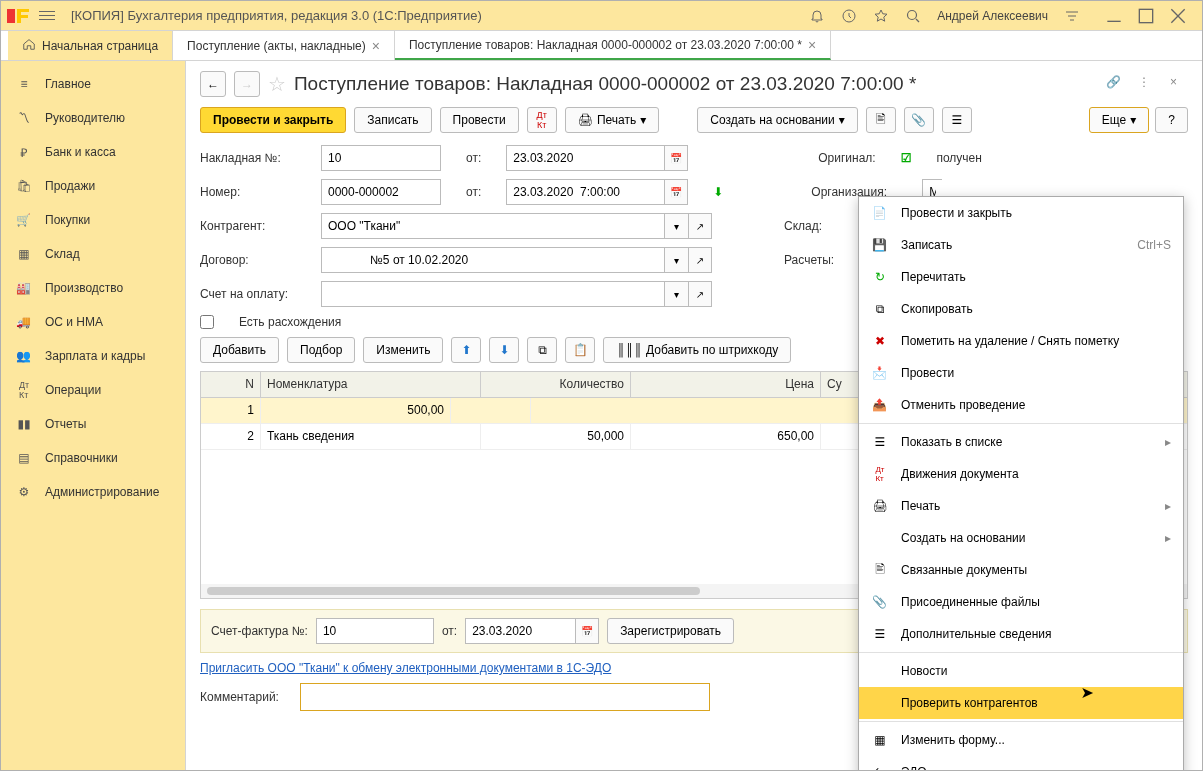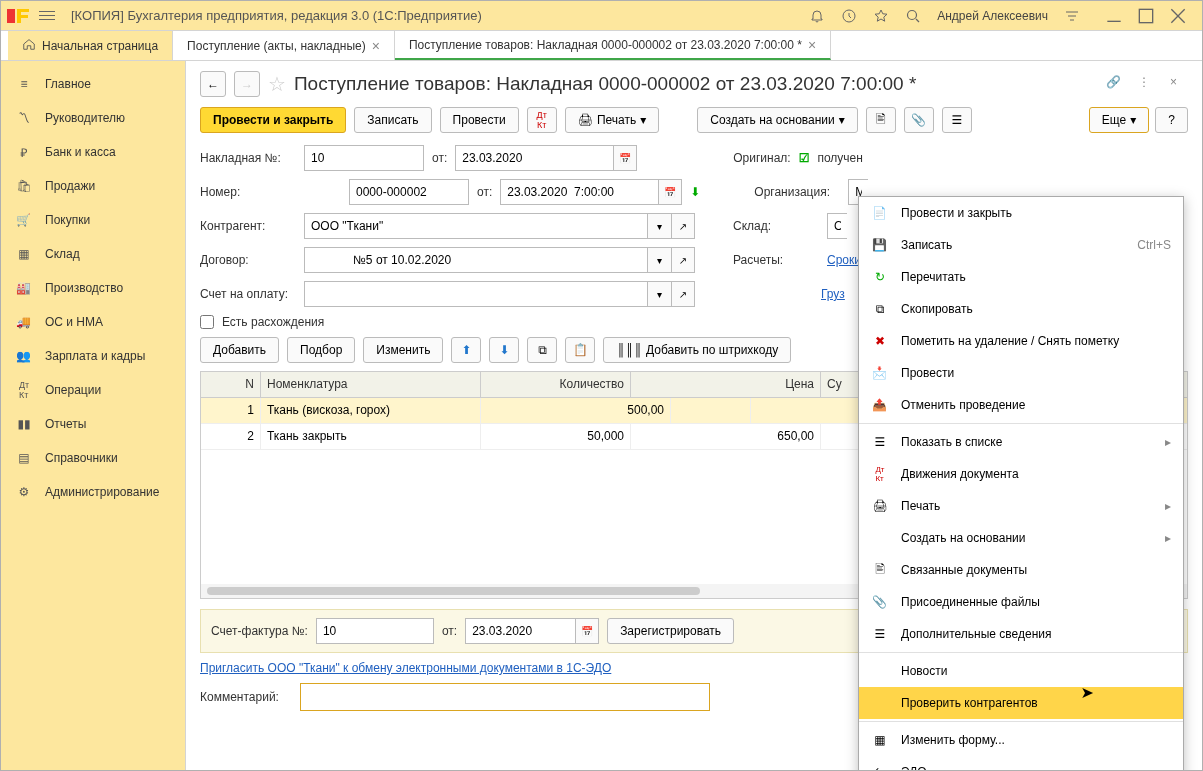--- a/index.html
+++ b/index.html
@@ -38,21 +38,21 @@
   .header-icons { margin-left: auto; display: flex; gap: 14px; align-items: center; }
   .hicon { width:18px; height:18px; cursor: pointer; color:#888;}
 
   .toolbar { display: flex; align-items: center; gap: 8px; margin-bottom: 12px; }
   .btn { height: 26px; padding: 0 12px; border: 1px solid #bbb; background: #fafafa; border-radius: 3px; cursor: pointer; font-size: 12px; display:flex; align-items:center; gap:4px;}
   .btn.primary { background: #ffd933; border-color: #daa520; font-weight: bold; }
   .btn.more { border-color: #daa520; }
   .icon-btn { width: 30px; height: 26px; border: 1px solid #bbb; background: #fafafa; border-radius: 3px; cursor: pointer; display:flex; align-items:center; justify-content:center;}
   .toolbar-r { margin-left: auto; display: flex; gap: 6px; }
 
-  .form-row { display: flex; align-items: center; margin-bottom: 8px; gap: 8px; }
+  .form-row { display: flex; align-items: center; margin-bottom: 8px; gap: 25px; }
   .lbl { width: 96px; font-size: 12px; color: #333; }
   .inp { height: 26px; border: 1px solid #bbb; padding: 0 6px; font-size: 12px; background: #fff; }
   .inp-grp { display:flex; }
   .inp-grp .inp { border-right:none; }
   .inp-grp .mini { width: 24px; height:26px; border:1px solid #bbb; background:#fafafa; display:flex; align-items:center; justify-content:center; font-size:10px; cursor:pointer;}
   .inp-grp .mini:not(:last-child){ border-right:none;}
   .lbl2 { font-size:12px; color:#333; }
   .link { color:#2060c0; text-decoration: underline; cursor: pointer; }
   .chk { width:14px; height:14px; }
 
@@ -278,21 +278,21 @@
           <span class="mini">📅</span>
         </div>
       <span style="width:80px"></span>
       <span class="lbl2">Оригинал:</span>
       <span class="green-chk">☑</span>
       <span class="lbl2">получен</span>
     </div>
 
     <div class="form-row">
       <span class="lbl">Номер:</span>
-      <input class="inp" style="width: 120px; margin-left: 45px;" value="0000-000002">
+      <input class="inp" style="width: 120px;" value="0000-000002">
       <span class="lbl2">от:</span>
       <div class="inp-grp">
           <input class="inp" style="width: 158px;" value="23.03.2020  7:00:00">
           <span class="mini">📅</span>
         </div>
       <span class="mini" style="border:none;color:#0a0">⬇</span>
       <span style="width:38px"></span>
       <span class="lbl2" style="width:86px">Организация:</span>
       <div class="inp-grp">
           <input class="inp" style="width: 20px;" value="Модный дом">
@@ -360,27 +360,26 @@
     <div class="grid">
       <div class="grid-header">
         <div class="gh num">N</div>
         <div class="gh nom">Номенклатура</div>
         <div class="gh qty">Количество</div>
         <div class="gh price">Цена</div>
         <div class="gh sum">Су</div>
       </div>
       <div class="grid-row sel">
         <div class="gc num">1</div>
-        <div class="gc nom">Ткань (вискоза, горох)</div>
         <div class="gc price">500,00</div>
         <div class="gc sum"></div>
       </div>
       <div class="grid-row">
         <div class="gc num">2</div>
-        <div class="gc nom">Ткань закрыть</div>
+        <div class="gc nom">Ткань сведения</div>
         <div class="gc qty">50,000</div>
         <div class="gc price">650,00</div>
         <div class="gc sum"></div>
       </div>
       <div class="grid-scroll">
           <div class="thumb"></div>
         </div>
     </div>
 
     <div class="footer-box">

